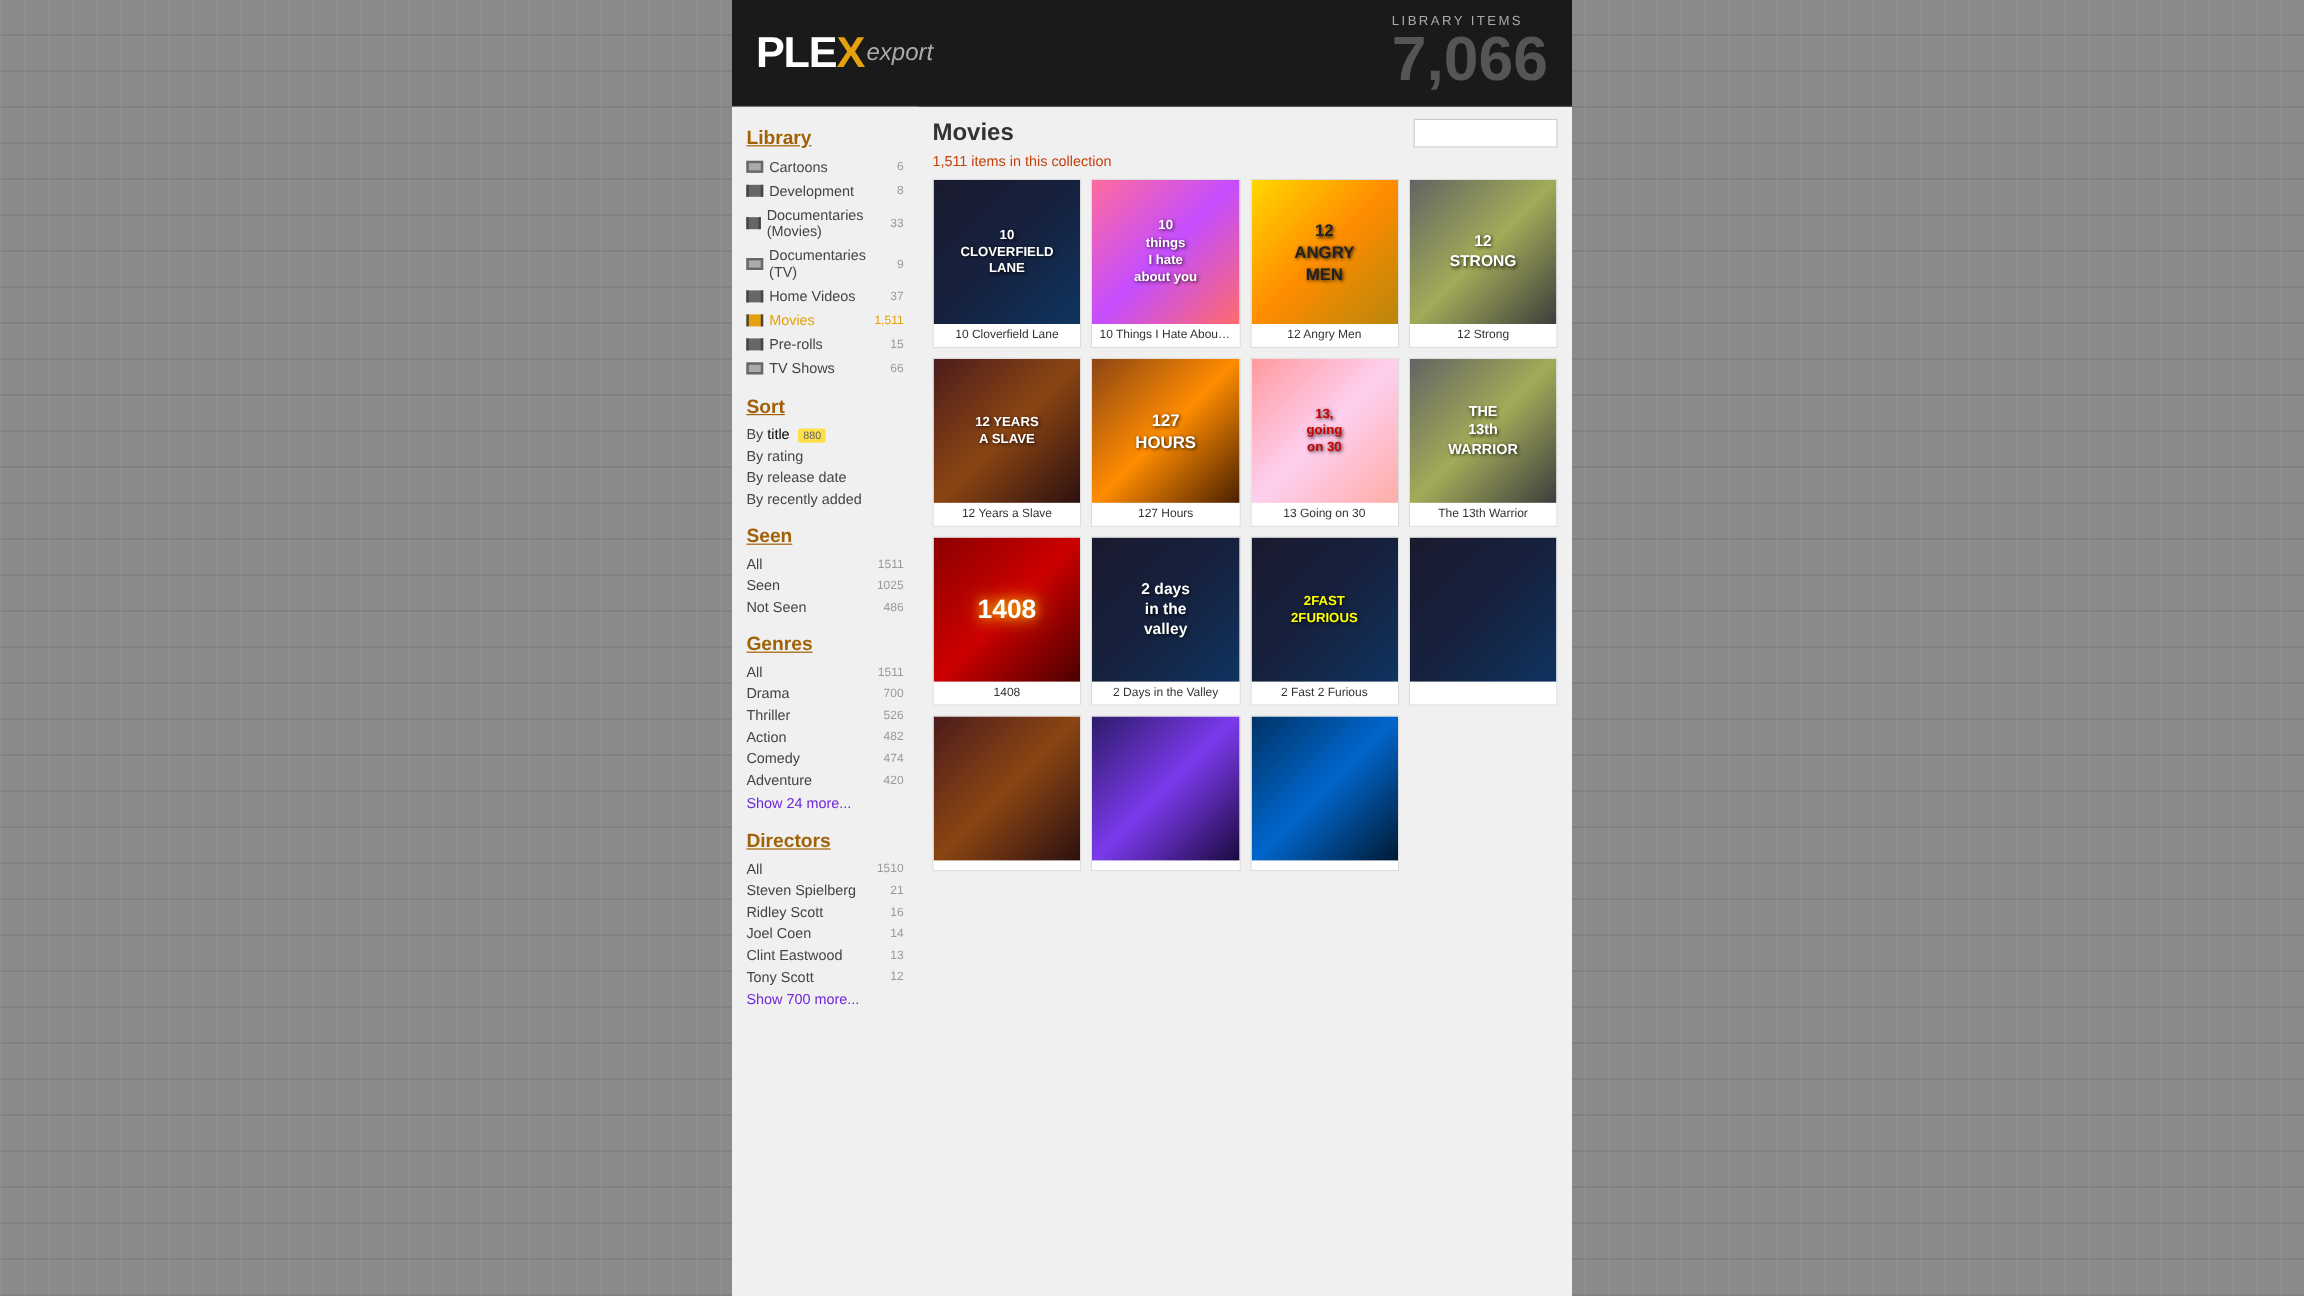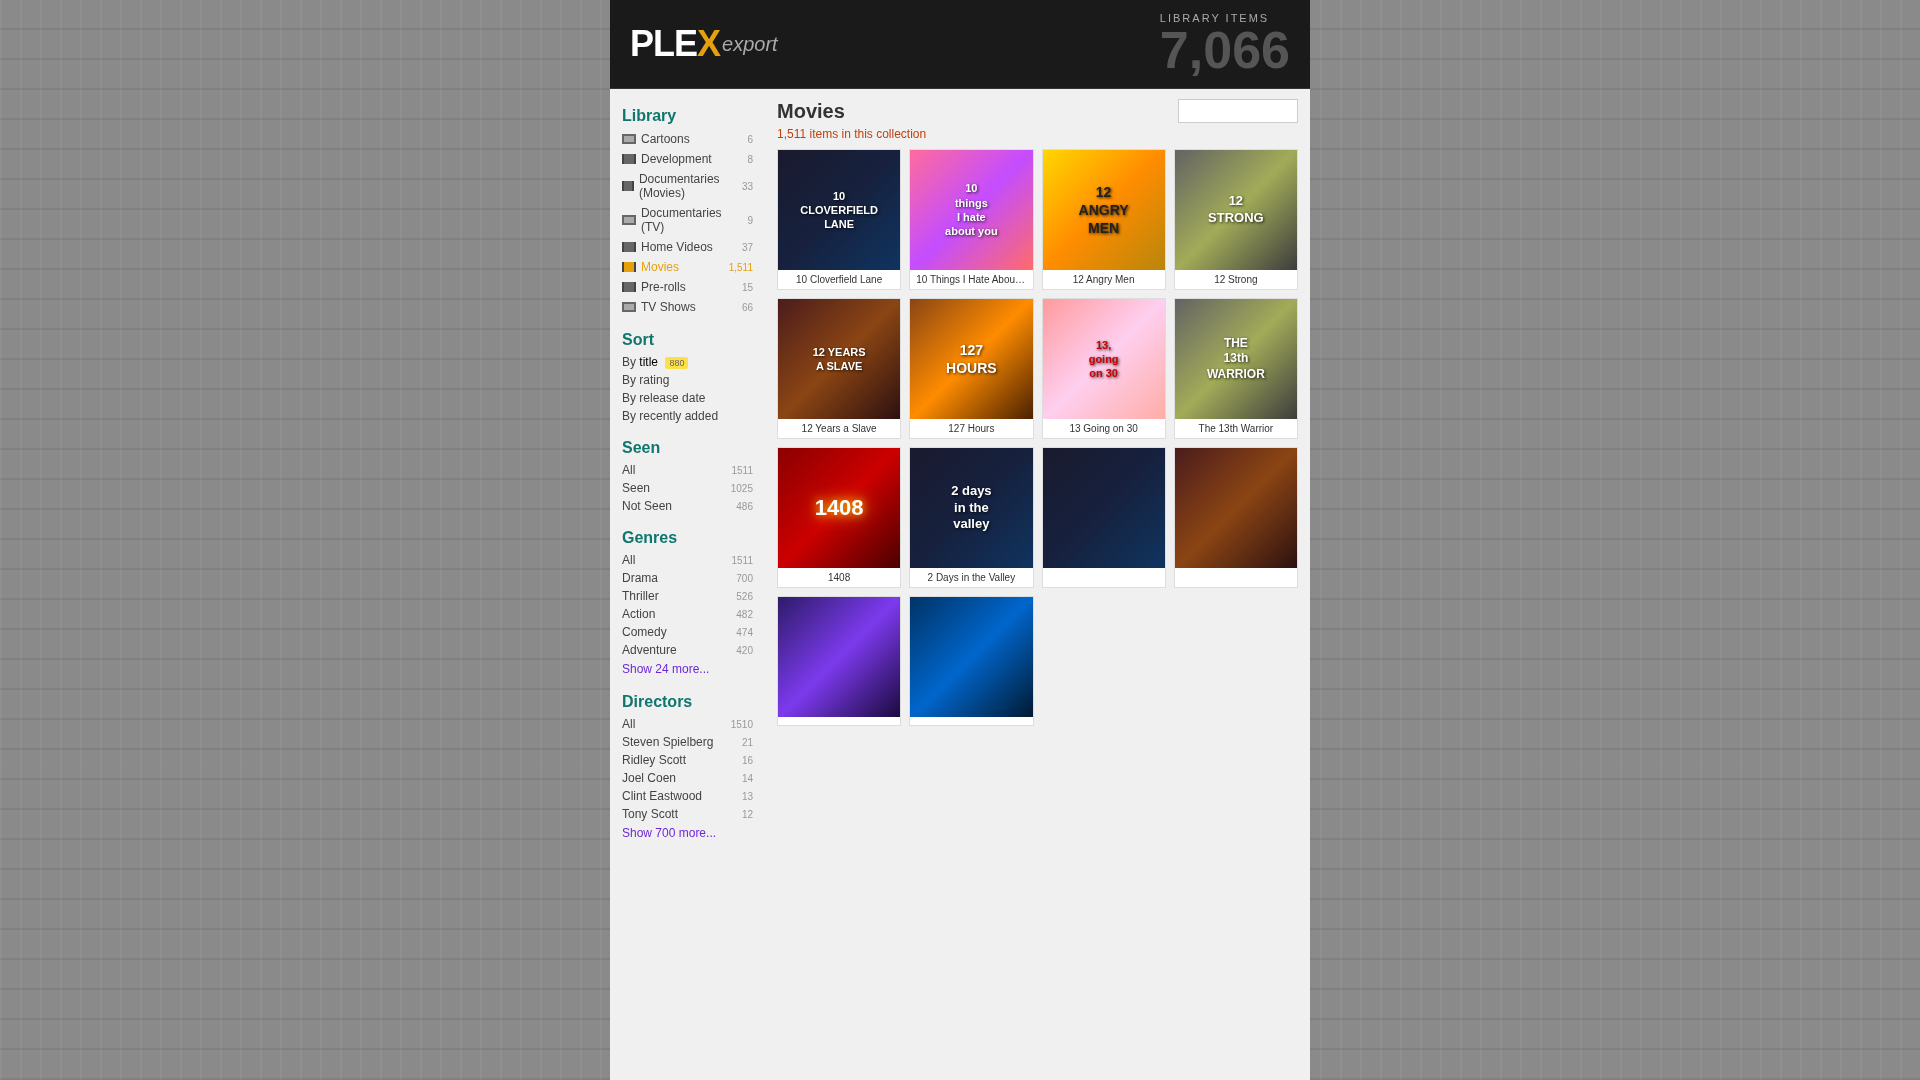--- a/index.html
+++ b/index.html
@@ -96,22 +96,23 @@
       width: 155px;
       background: #f0f0f0;
       padding: 10px 0;
       flex-shrink: 0;
       overflow-y: auto;
     }
 
     .sidebar-section-title {
       font-size: 16px;
       font-weight: bold;
-      color: #0f766e;
+      color: #a16207;
       padding: 8px 12px 4px;
+      text-decoration: underline;
     }
 
     .sidebar-item {
       display: flex;
       align-items: center;
       padding: 3px 12px;
       cursor: pointer;
       font-size: 12px;
       color: #444;
     }
@@ -499,20 +500,26 @@
             <span class="movie-poster-text" style="font-size:22px;font-weight:bold;color:#gold;text-shadow:0 0 10px gold,0 0 20px orange">1408</span>
           </div>
           <div class="movie-title-bar">1408</div>
         </div>
         <div class="movie-card">
           <div class="movie-poster poster-dark">
             <span class="movie-poster-text" style="font-size:13px;font-weight:bold">2 days<br>in the<br>valley</span>
           </div>
           <div class="movie-title-bar">2 Days in the Valley</div>
         </div>
+        <div class="movie-card">
+          <div class="movie-poster poster-dark">
+            <span class="movie-poster-text" style="font-size:11px;font-weight:bold;color:#ff0">2FAST<br>2FURIOUS</span>
+          </div>
+          <div class="movie-title-bar">2 Fast 2 Furious</div>
+        </div>
 
         <div class="movie-card">
           <div class="movie-poster poster-dark"></div>
           <div class="movie-title-bar"></div>
         </div>
         <div class="movie-card">
           <div class="movie-poster poster-brown"></div>
           <div class="movie-title-bar"></div>
         </div>
         <div class="movie-card">

